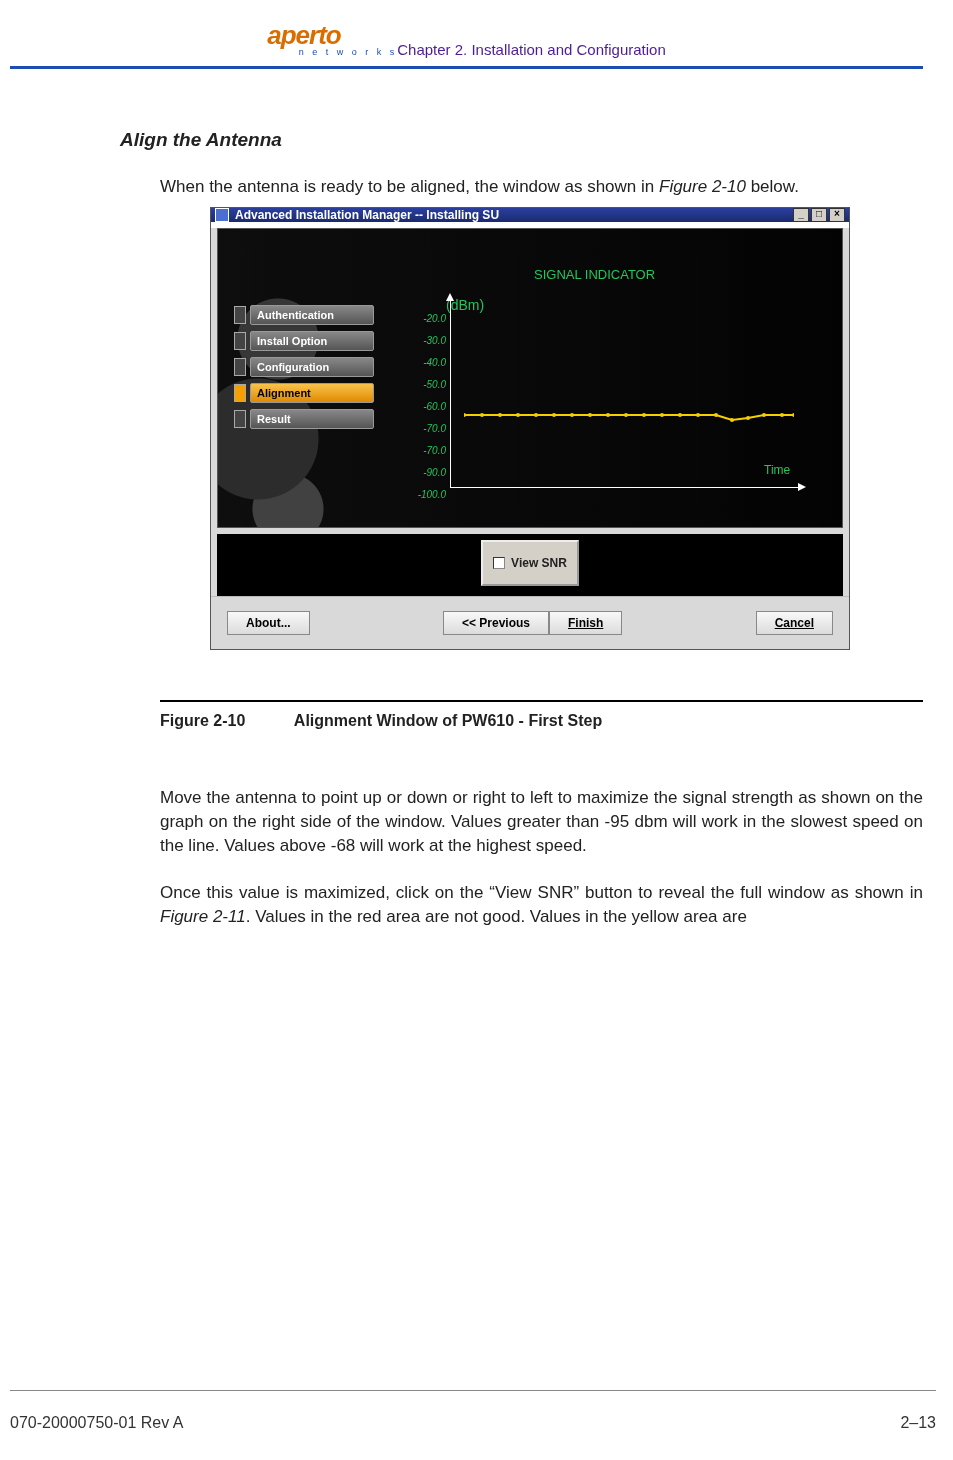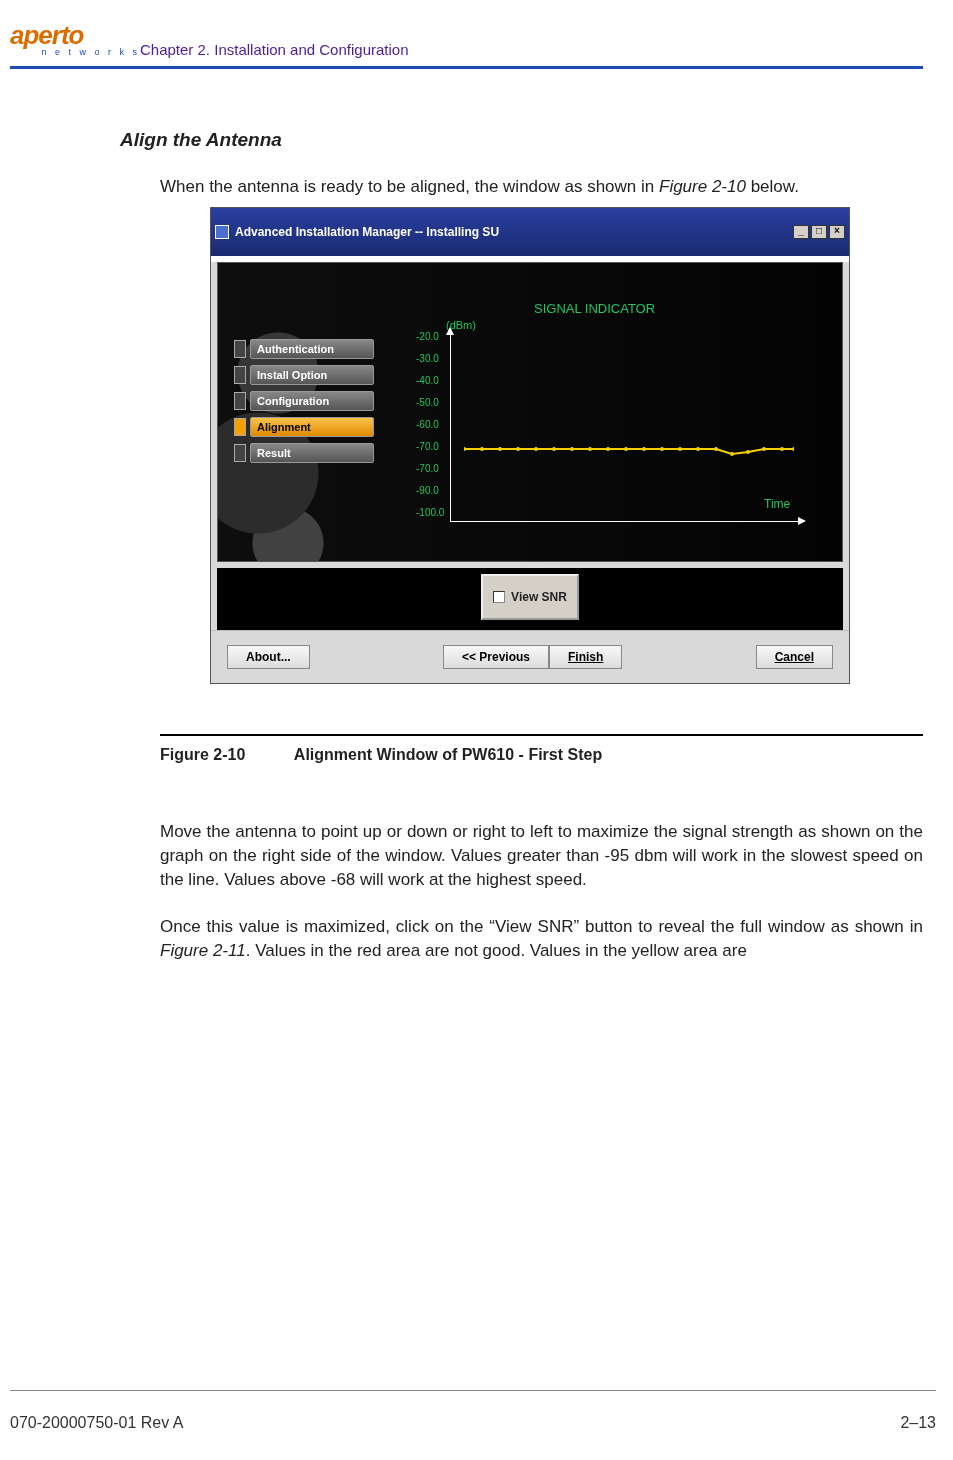--- a/index.html
+++ b/index.html
@@ -9,21 +9,21 @@
     font-family: "Segoe UI", "Helvetica Neue", Arial, sans-serif;
     background: #fff;
     color: #222;
     position: relative;
   }
   .page {
     padding: 20px 30px 0 10px;
   }
   .header {
     display: flex;
-    justify-content: flex-start;
+    justify-content: center;
     align-items: flex-end;
     padding-bottom: 4px;
     border-bottom: 3px solid #1b4db3;
     margin-bottom: 60px;
   }
   .logo {
     width: 130px;
     height: 42px;
     position: relative;
   }
@@ -69,21 +69,21 @@
     background: #fff;
     margin-bottom: 50px;
   }
   .titlebar {
     background: linear-gradient(#2a3fa0, #1a2a70);
     color: #fff;
     font-size: 12px;
     font-weight: bold;
     display: flex;
     align-items: center;
-    padding: 17px 4px;
+    padding: 0 4px;
     font-family: "Tahoma", sans-serif;
   }
   .titlebar .icon-box {
     width: 14px; height: 14px;
     background: #4a6fd0;
     border: 1px solid #fff;
     margin-right: 6px;
   }
   .win-controls {
     margin-left: auto;
@@ -166,30 +166,31 @@
     font-family: Tahoma, sans-serif;
   }
   .chart-title {
     position: absolute;
     top: 38px;
     left: 130px;
     font-size: 13px;
   }
   .dbm-label {
     position: absolute;
-    top: 56px; left: 42px;
-    font-size: 11px;
+    top: 68px; left: 42px;
+    font-size: 14px;
   }
   .y-ticks {
     position: absolute;
-    top: 68px;
+    top: 84px;
     left: 12px;
     font-size: 10px;
-    text-align: left;
+    text-align: right;
     width: 30px;
+    font-style: italic;
   }
   .y-ticks div { height: 22px; }
   .axis-y {
     position: absolute;
     top: 70px; left: 46px;
     width: 1px; height: 188px;
     background: #fff;
   }
   .axis-x {
     position: absolute;

